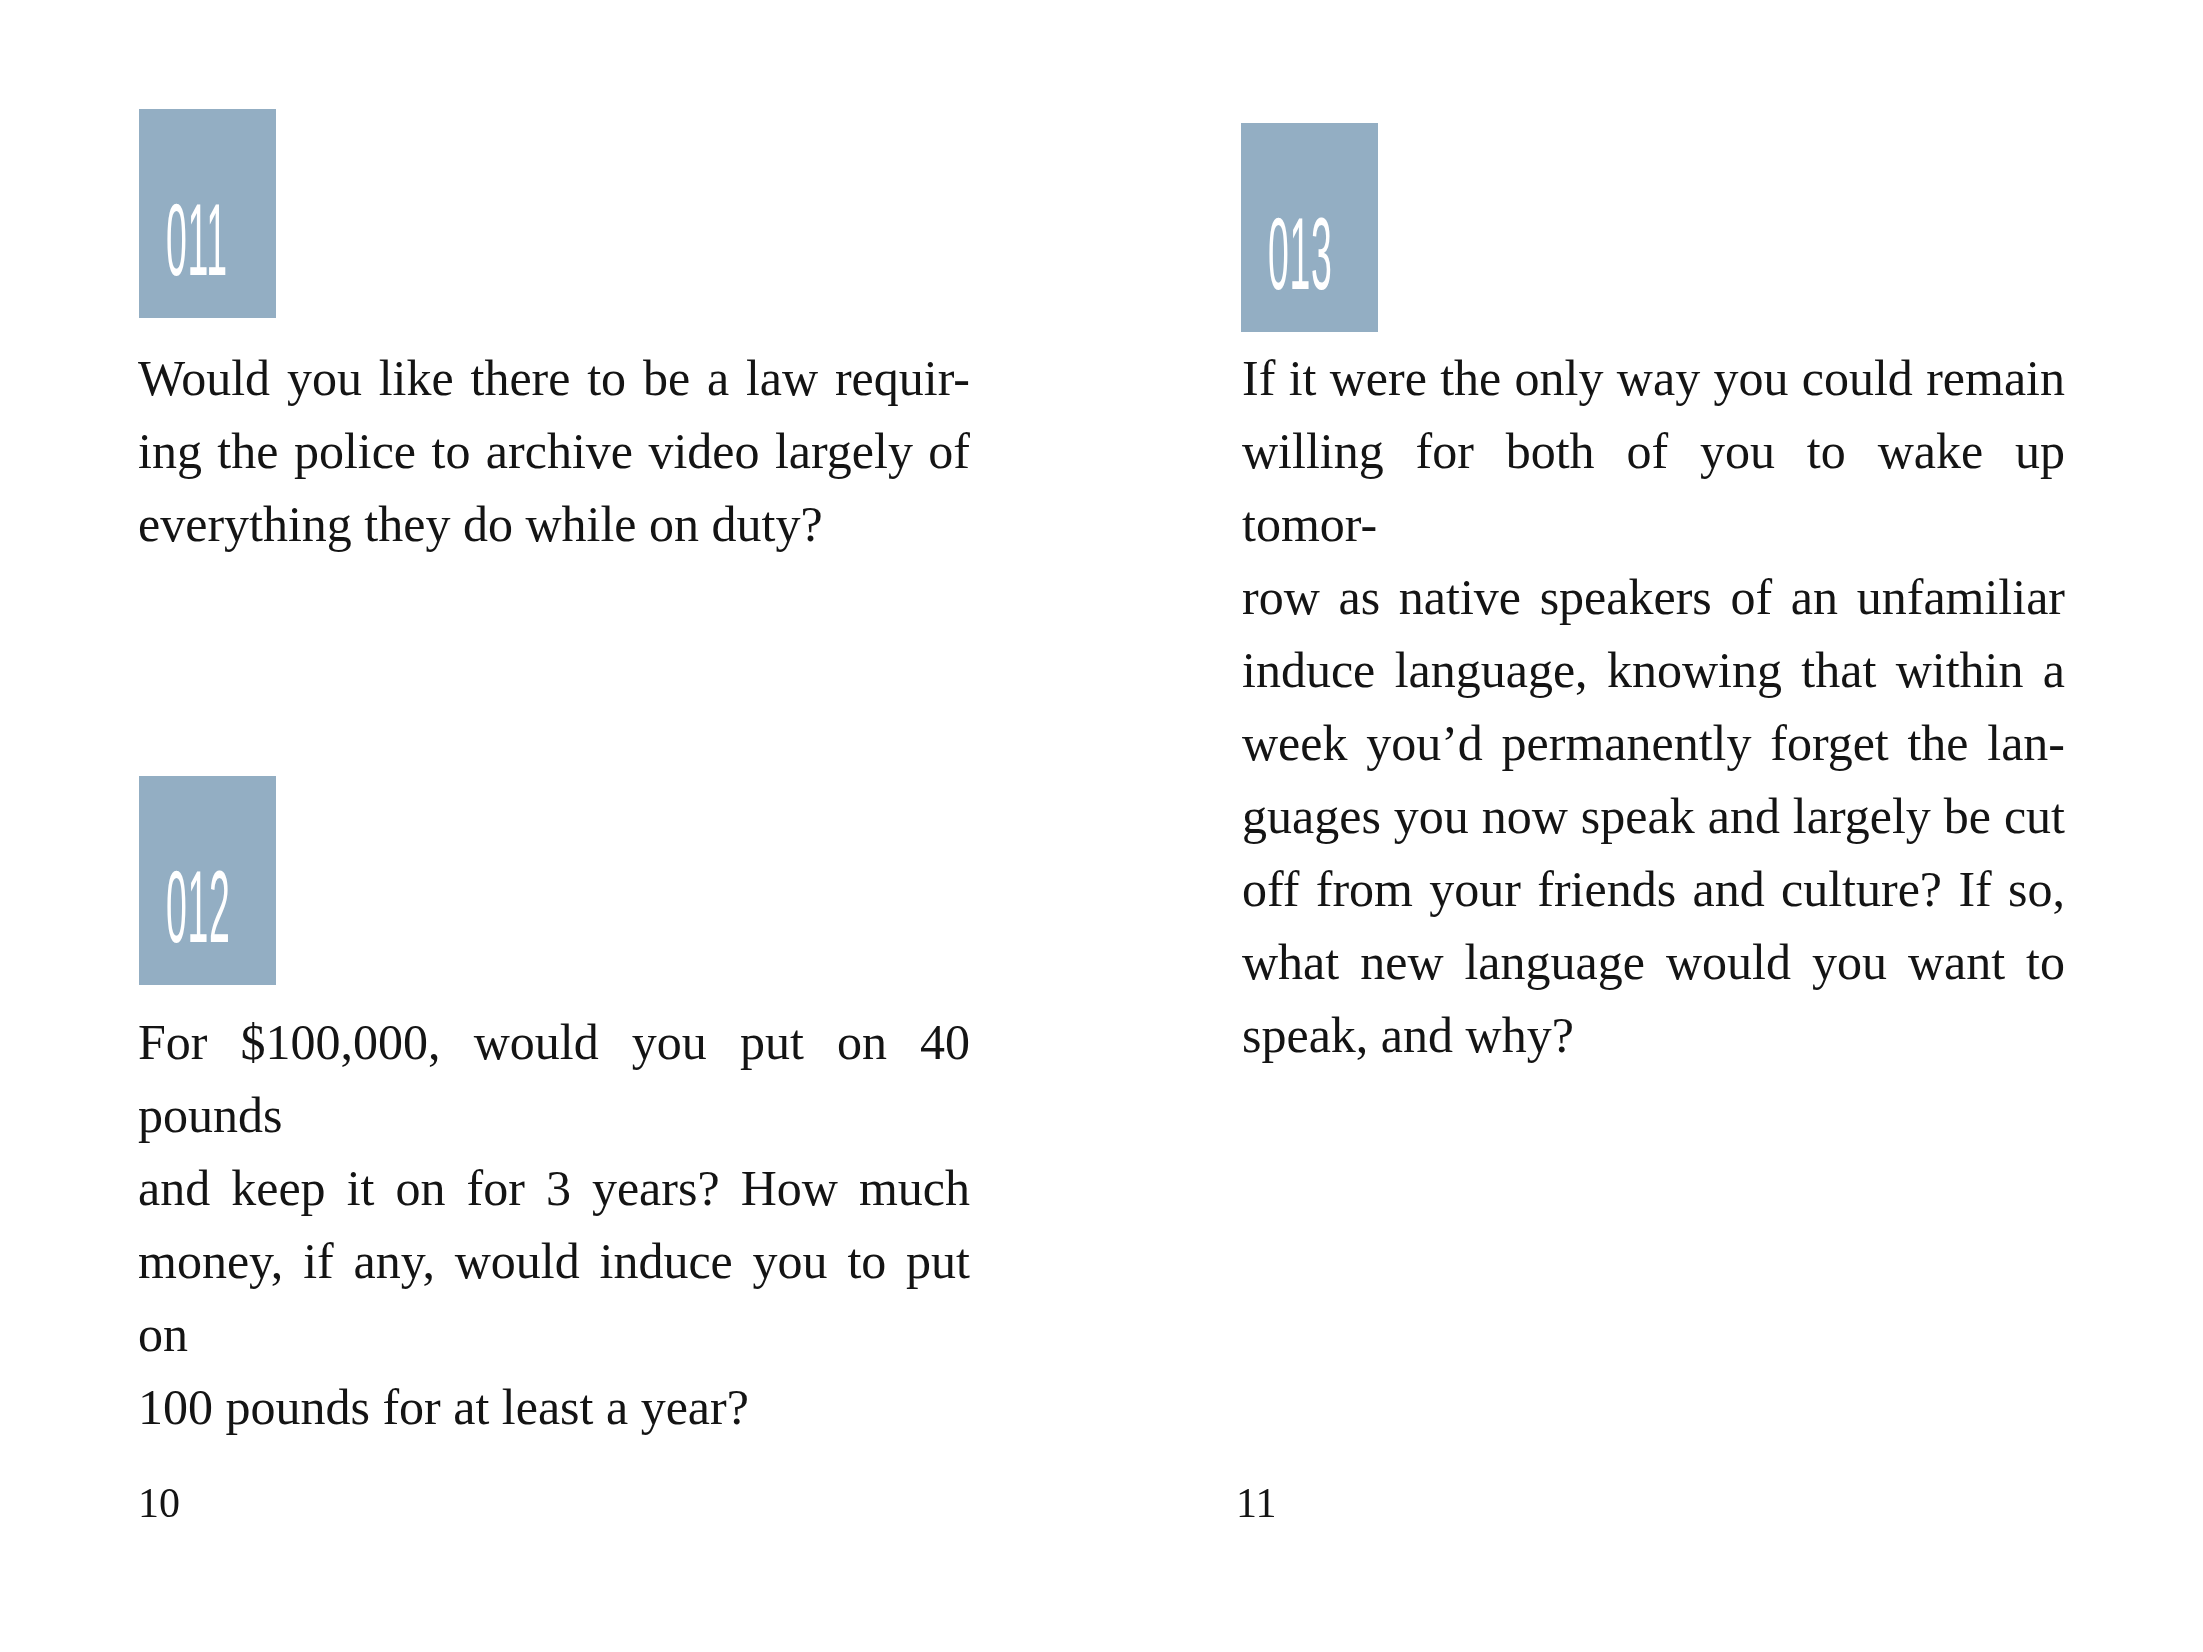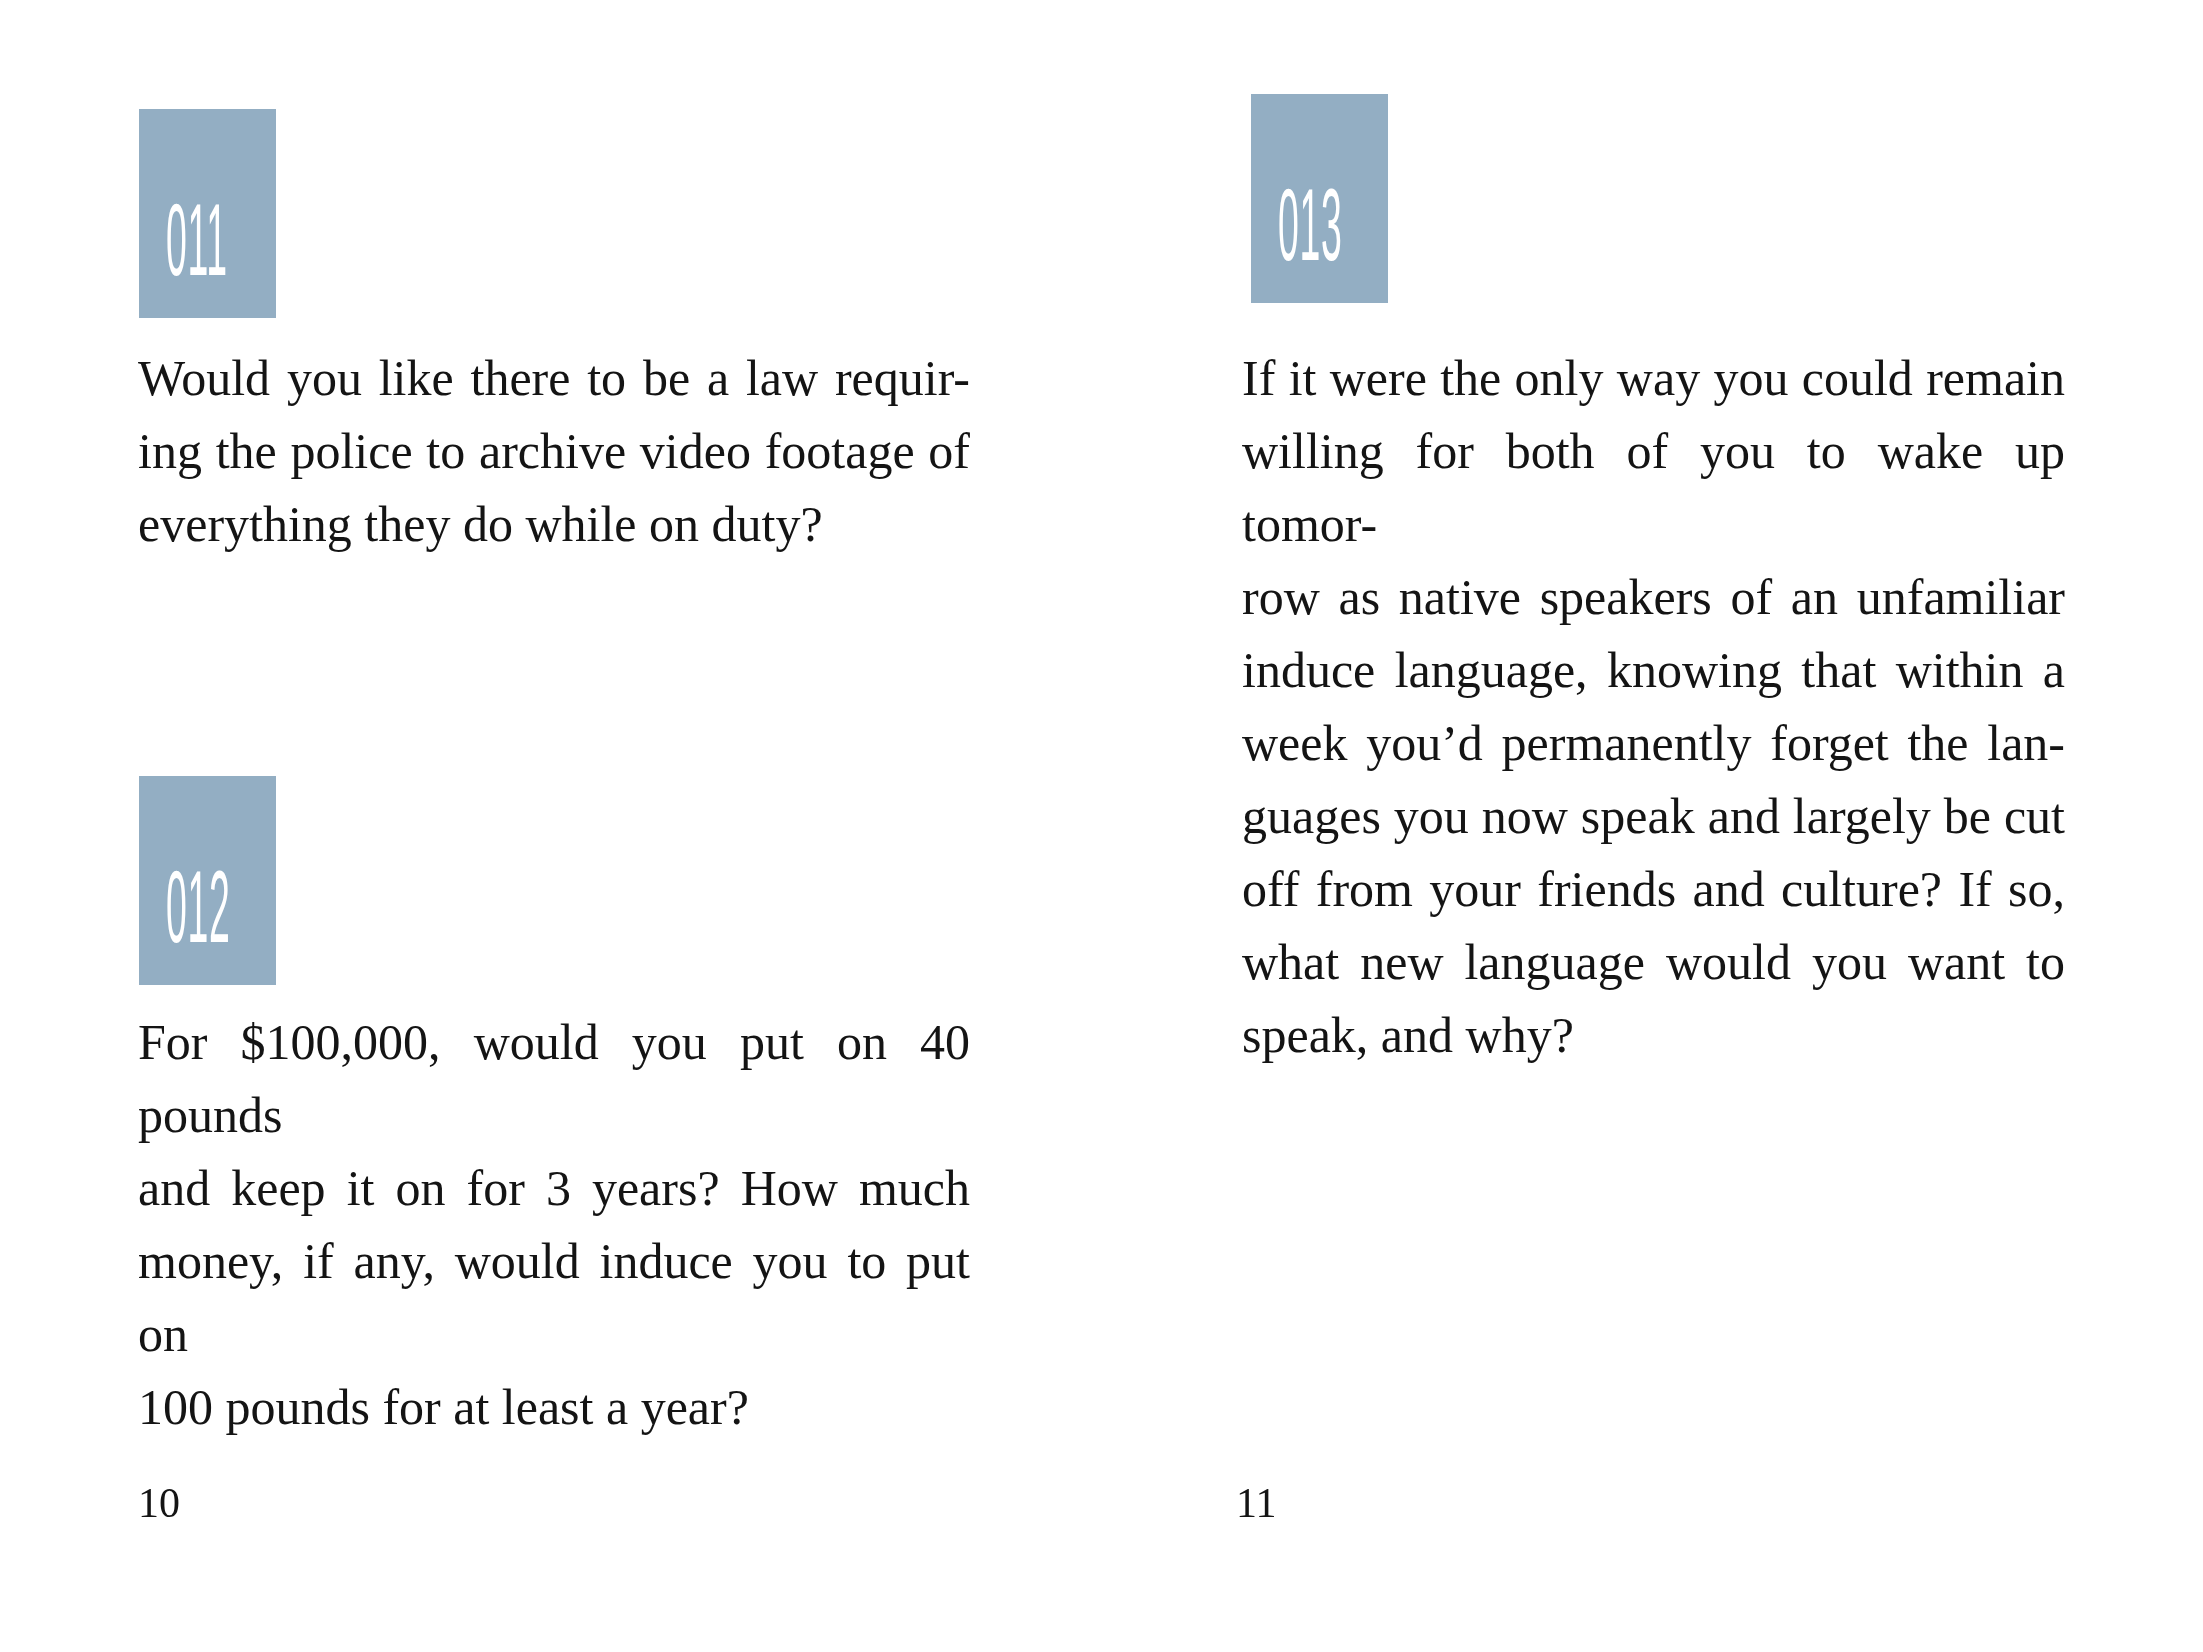--- a/index.html
+++ b/index.html
@@ -59,38 +59,38 @@
     position: absolute;
     top: 1480px;
     font-size: 42px;
     line-height: 46px;
     text-align: left;
     color: var(--ink);
   }
   
   #box-011 { left: 139px; top: 109px; }
   #box-012 { left: 139px; top: 776px; }
-  #box-013 { left: 1241px; top: 94px; margin-left: 10px; }
+  #box-013 { left: 1241px; top: 123px; }
   #text-011 { left: 138px; top: 342px;  width: 832px; }
   #text-012 { left: 138px; top: 1006px; width: 832px; }
   #text-013 { left: 1242px; top: 342px; width: 823px; }
   #pagenum-left  { left: 138px;  width: 832px; }
   #pagenum-right { left: 1236px; width: 823px; }
 </style>
 </head>
 <body>
 
 <div class="spread">
 
   <div class="qbox" id="box-011">
     <span class="qnum">011</span>
   </div>
   <div class="qtext" id="text-011">
     <div class="jline">Would you like there to be a law requir-</div>
-    <div class="jline">ing the police to archive video footage of</div>
+    <div class="jline">ing the police to archive video largely of</div>
     <div class="lastline">everything they do while on duty?</div>
   </div>
 
   <div class="qbox" id="box-012">
     <span class="qnum">012</span>
   </div>
   <div class="qtext" id="text-012">
     <div class="jline">For $100,000, would you put on 40 pounds</div>
     <div class="jline">and keep it on for 3 years? How much</div>
     <div class="jline">money, if any, would induce you to put on</div>

